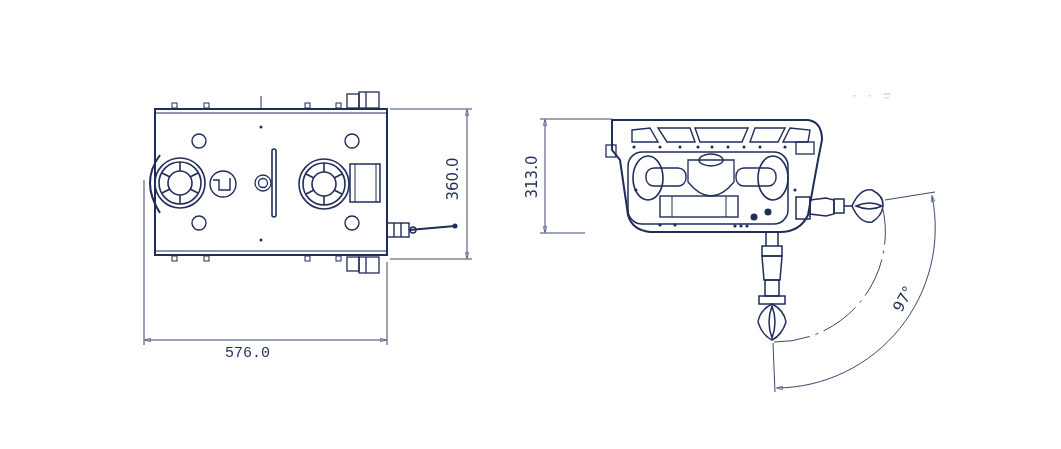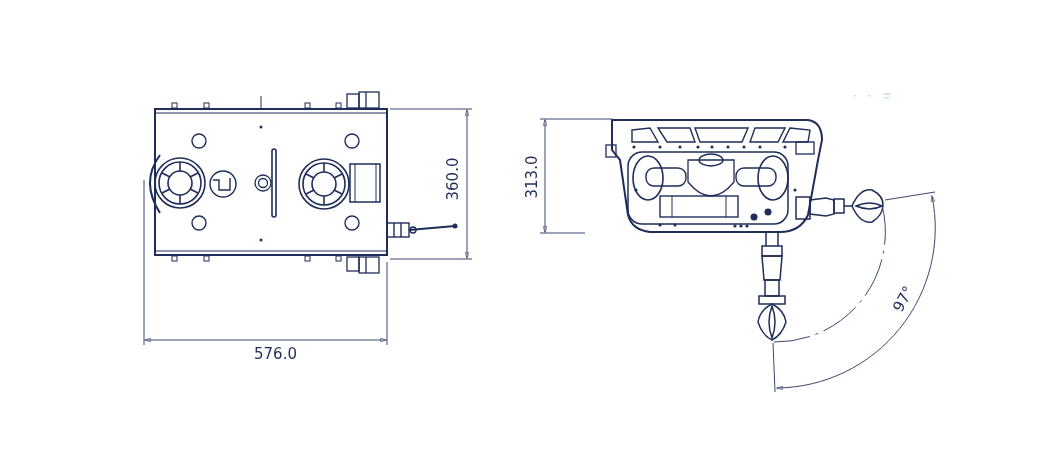--- a/index.html
+++ b/index.html
@@ -211,17 +211,17 @@
 
   <g fill="#cfe5ea">
     <rect x="853" y="95" width="3" height="1.5"></rect>
     <rect x="868" y="95" width="3" height="1.5"></rect>
     <rect x="884" y="93" width="6" height="2"></rect>
     <rect x="884" y="97" width="5" height="1.5"></rect>
   </g>
 </svg>
 
 
-<div class="label-overlay" style="left:254px; top:345px;">576.0</div>
+<div class="label-overlay" style="left:225px; top:345px;font-family:Liberation Mono, monospace;">576.0</div>
 <div class="label-overlay" style="left:432px; top:170px; transform:rotate(-90deg); transform-origin:center;">360.0</div>
 <div class="label-overlay" style="left:511px; top:168px; transform:rotate(-90deg); transform-origin:center;">313.0</div>
 <div class="label-overlay" style="left:890px; top:290px; transform:rotate(-62deg); transform-origin:center;">97°</div>
 </div>
 
 </body></html>

